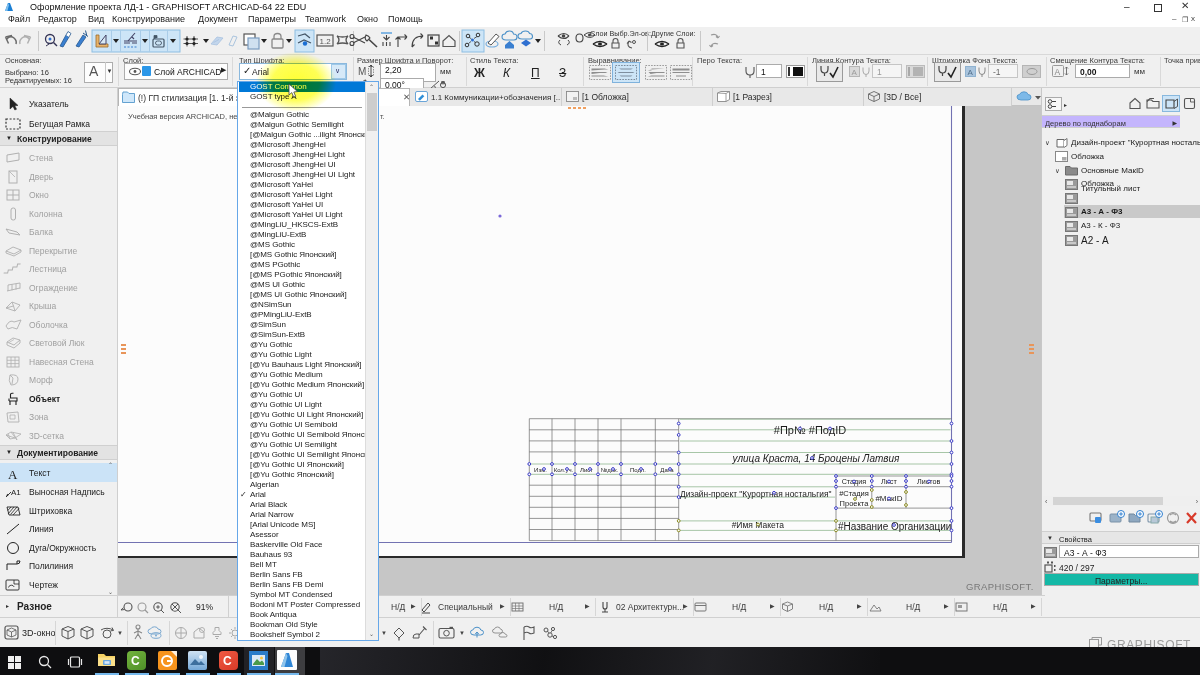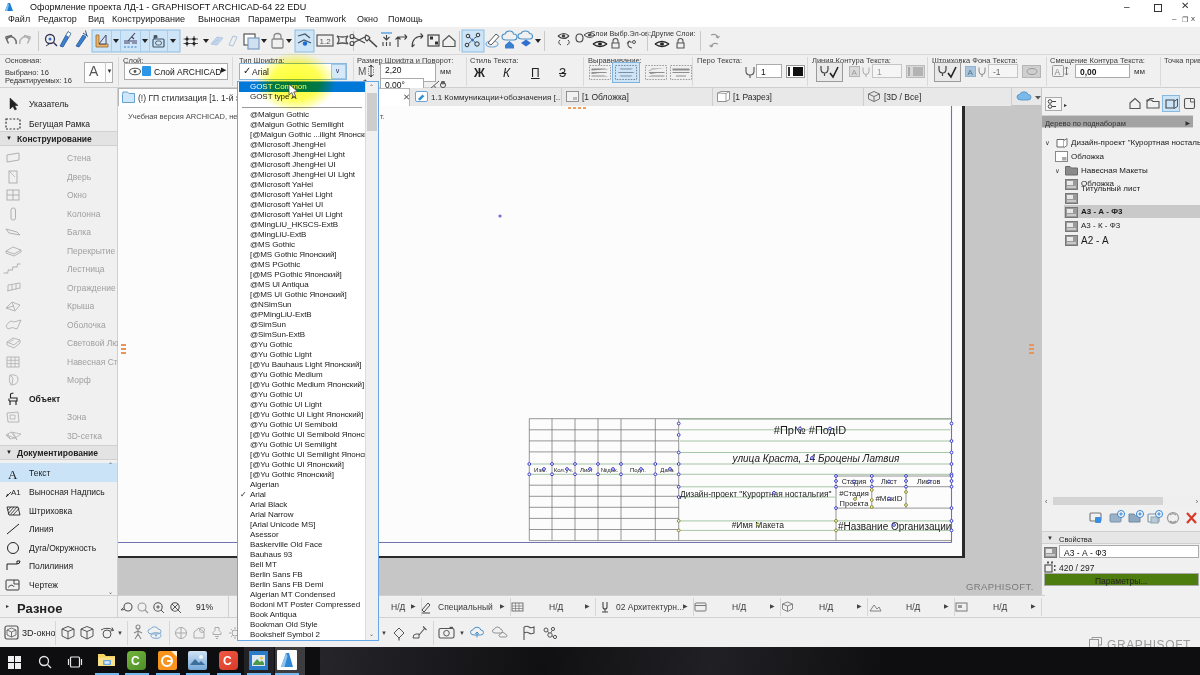--- a/index.html
+++ b/index.html
@@ -11,21 +11,21 @@
 #toolbar{left:0;top:27px;width:1200px;height:28px;background:#f0f0f0;border-bottom:1px solid #d8d8d8;}
 #inforow{left:0;top:55px;width:1200px;height:33px;background:#f0f0f0;border-bottom:1px solid #cfcfcf;}
 .glabel{position:absolute;top:1px;font-size:7.5px;color:#3c3c3c;white-space:nowrap;}
 .gdiv{position:absolute;top:2px;height:29px;width:1px;background:#d9d9d9;}
 #tabbar{left:0;top:88px;width:1200px;height:18px;background:#e8e8e8;}
 .tab{position:absolute;top:0;height:18px;font-size:8.5px;color:#2a2a2a;background:#e8e8e8;border-right:1px solid #cfcfcf;white-space:nowrap;overflow:hidden;}
 #toolbox{left:0;top:88px;width:118px;height:507px;background:#f0f0f0;border-right:1px solid #cfcfcf;}
 .tbrow{position:absolute;left:0;width:117px;height:19px;font-size:8.5px;white-space:nowrap;}
 .tbrow span.lbl{position:absolute;left:29px;top:5px;}
 .tbhead{position:absolute;left:0;width:117px;height:15px;background:#e3e3e3;border-top:1px solid #d0d0d0;border-bottom:1px solid #d0d0d0;font-size:8.5px;font-weight:bold;color:#222;}
-.gray{color:#a0a0a0;margin-left:38px;}
+.gray{color:#a0a0a0;}
 .blk{color:#1a1a1a;}
 #canvas{left:118px;top:106px;width:927px;height:489px;background:#c6c6c6;}
 #page{position:absolute;left:0;top:0;width:845px;height:450px;background:#fcfcfc;}
 #pageborder{position:absolute;left:843.5px;top:0;width:3px;height:452px;background:#2a2a2a;}
 #pagebottom{position:absolute;left:0;top:449.5px;width:846px;height:2.5px;background:#2a2a2a;}
 #navpanel{left:1041px;top:88px;width:159px;height:529px;background:#f0f0f0;border-left:1px solid #c8c8c8;}
 #statusrow1{left:0;top:595px;width:1045px;height:22px;background:#f0f0f0;border-top:1px solid #d0d0d0;font-size:8.5px;color:#333;}
 #statusrow2{left:0;top:617px;width:1200px;height:30px;background:#f0f0f0;border-top:1px solid #d0d0d0;font-size:8.5px;color:#333;}
 #taskbar{left:0;top:647px;width:1200px;height:28px;background:#0e0e10;}
 .fld{position:absolute;background:#fff;border:1px solid #ababab;font-size:8.5px;color:#111;}
@@ -52,21 +52,21 @@
       <rect x="0.5" y="0.5" width="7" height="7" fill="none" stroke="#333" stroke-width="1"></rect>
     </svg>
   <span class="abs" style="left:1181px;top:0px;color:#333;font-size:10px;">✕</span>
 </div>
 
 <div class="abs" id="menubar">
   <span class="mi" style="left:8px">Файл</span>
   <span class="mi" style="left:38px">Редактор</span>
   <span class="mi" style="left:88px">Вид</span>
   <span class="mi" style="left:112px">Конструирование</span>
-  <span class="mi" style="left:198px">Выносная</span>
+  <span class="mi" style="left:198px">Документ</span>
   <span class="mi" style="left:248px">Параметры</span>
   <span class="mi" style="left:305px">Teamwork</span>
   <span class="mi" style="left:357px">Окно</span>
   <span class="mi" style="left:388px">Помощь</span>
   <span class="abs" style="left:1172px;top:1px;font-size:8px;color:#444">–</span>
   <span class="abs" style="left:1182px;top:3px;font-size:7px;color:#444">❐</span>
   <span class="abs" style="left:1191px;top:1px;font-size:8px;color:#444">x</span>
 </div>
 
 <div class="abs" id="toolbar"></div>
@@ -682,40 +682,40 @@
     </svg>
 <div class="abs" style="left:120px;top:7px;width:18px;height:17px;background:#cce4f7;border:1px solid #88b8de"></div>
 <svg style="left:122px;top:9px" width="15" height="13" viewBox="0 0 15 13">
       <path d="M2 3 L10 3 L10 11 L2 11 Z" fill="none" stroke="#444" stroke-width="1.1"></path>
       <path d="M10 4.5 L13.5 2 L13.5 9.5 L10 11.5" fill="none" stroke="#444" stroke-width="0.9"></path>
     </svg>
 <svg style="left:141px;top:9px" width="13" height="13" viewBox="0 0 13 13">
       <rect x="1.5" y="1.5" width="10" height="10" rx="1.5" fill="none" stroke="#555" stroke-width="1.1"></rect>
       <path d="M7.5 1.5 L7.5 5 L11.5 5" fill="none" stroke="#555" stroke-width="0.9"></path>
     </svg>
-<div class="abs" style="left:0px;top:27px;width:151px;height:13px;background:#a3a3a3;border-top:1px solid #cfcfcf;border-bottom:1px solid #cfcfcf;">
+<div class="abs" style="left:0px;top:27px;width:138px;height:13px;background:#c4b5fd;border-top:1px solid #cfcfcf;border-bottom:1px solid #cfcfcf;">
       <span style="position:absolute;left:3px;top:2.5px;font-size:7.5px;color:#333">Дерево по поднаборам</span>
       <span style="position:absolute;right:3px;top:3px;font-size:6px;color:#333">▶</span>
     </div>
 <span class="abs" style="left:3px;top:51px;font-size:6.5px;color:#333">∨</span>
 <svg style="left:13px;top:49px" width="13" height="12" viewBox="0 0 13 12">
       <path d="M2 2.5 L9 2.5 L9 10 L2 10 Z" fill="#fff" stroke="#666" stroke-width="1"></path>
       <path d="M9 3.5 L12 1.5 L12 8.5 L9 10.5" fill="#fff" stroke="#666" stroke-width="0.9"></path>
     </svg>
 <span class="abs" style="left:29px;top:50px;font-size:8px;font-weight:normal;color:#1a1a1a;white-space:nowrap">Дизайн-проект "Курортная ностальгия</span>
 <svg style="left:13px;top:63.0px" width="13" height="11" viewBox="0 0 13 11">
       <rect x="0.5" y="0.5" width="12" height="10" fill="#fff" stroke="#888"></rect>
       <rect x="7" y="6" width="4.5" height="3.5" fill="#aaa"></rect>
     </svg>
 <span class="abs" style="left:29px;top:63.5px;font-size:8px;font-weight:normal;color:#1a1a1a;white-space:nowrap">Обложка</span>
 <span class="abs" style="left:13px;top:78.5px;font-size:6.5px;color:#333">∨</span>
 <svg style="left:23px;top:77.0px" width="13" height="11" viewBox="0 0 13 11">
       <path d="M0.5 1.5 L5 1.5 L6.5 3 L12.5 3 L12.5 10 L0.5 10 Z" fill="#8a8a8a" stroke="#6a6a6a"></path>
     </svg>
-<span class="abs" style="left:39px;top:77.5px;font-size:8px;font-weight:normal;color:#1a1a1a;white-space:nowrap">Навесная Макеты</span>
+<span class="abs" style="left:39px;top:77.5px;font-size:8px;font-weight:normal;color:#1a1a1a;white-space:nowrap">Основные МакID</span>
 <svg style="left:23px;top:90.5px" width="13" height="11" viewBox="0 0 13 11">
       <rect x="0.5" y="0.5" width="12" height="10" fill="#9a9a9a" stroke="#777"></rect>
       <rect x="2" y="2" width="6" height="4" fill="#e8e8e8"></rect>
       <rect x="2" y="7" width="9" height="2" fill="#c9c9c9"></rect>
     </svg>
 <span class="abs" style="left:39px;top:91px;font-size:8px;font-weight:normal;color:#1a1a1a;white-space:nowrap">Обложка</span>
 <svg style="left:23px;top:104.5px" width="13" height="11" viewBox="0 0 13 11">
       <rect x="0.5" y="0.5" width="12" height="10" fill="#9a9a9a" stroke="#777"></rect>
       <rect x="2" y="2" width="6" height="4" fill="#e8e8e8"></rect>
       <rect x="2" y="7" width="9" height="2" fill="#c9c9c9"></rect>
@@ -773,28 +773,28 @@
     </svg>
 <div class="fld" style="left:17px;top:457px;width:140px;height:13px;padding:1.5px 0 0 4px;">А3 - А - Ф3</div>
 <svg style="left:2px;top:473px" width="12" height="12" viewBox="0 0 12 12">
       <rect x="1" y="4" width="7" height="7" fill="none" stroke="#555" stroke-width="1.2"></rect>
       <rect x="3" y="0.5" width="2" height="2" fill="#555"></rect>
       <rect x="7" y="0.5" width="2" height="2" fill="#555"></rect>
       <rect x="10" y="4" width="1.5" height="2" fill="#555"></rect>
       <rect x="10" y="8" width="1.5" height="2" fill="#555"></rect>
     </svg>
 <span class="abs" style="left:17px;top:475px;font-size:8.5px;color:#222">420 / 297</span>
-<div class="abs" style="left:2px;top:485px;width:155px;height:13px;background:#4d7c0f;border:1px solid #ababab;">
+<div class="abs" style="left:2px;top:485px;width:155px;height:13px;background:#14b8a6;border:1px solid #ababab;">
       <span style="position:absolute;left:50px;top:2px;font-size:8.5px;color:#222">Параметры...</span>
     </div>
   </div>
 
 <div class="abs" id="statusrow1">
     <span class="abs" style="left:6px;top:6px;font-size:6px;color:#333">▸</span>
-<span class="abs" style="left:17px;top:5px;font-size:13px;font-weight:bold;color:#222">Разное</span>
+<span class="abs" style="left:17px;top:5px;font-size:10px;font-weight:bold;color:#222">Разное</span>
 <div class="abs" style="left:117px;top:0px;width:1px;height:22px;background:#d0d0d0"></div>
 <svg style="left:120px;top:4px" width="62" height="14" viewBox="0 0 62 14">
       <circle cx="8" cy="7" r="4" fill="none" stroke="#555" stroke-width="1.1"></circle>
       <path d="M1 10 L4.5 9.5 M1 10 L3.3 7.6" stroke="#555" fill="none"></path>
       <circle cx="22" cy="7" r="4" fill="none" stroke="#999" stroke-width="1.1"></circle>
       <path d="M25 10 L28 13" stroke="#999" stroke-width="1.2"></path>
       <circle cx="38" cy="7" r="4.2" fill="none" stroke="#555" stroke-width="1.1"></circle>
       <path d="M36.2 7 H39.8 M38 5.2 V8.8 M41 10 L44 13" stroke="#555" stroke-width="1"></path>
       <circle cx="55" cy="7" r="4.2" fill="none" stroke="#555" stroke-width="1.1"></circle>
       <path d="M52 4 L58 10 M58 4 L52 10 M58 10 L61 13" stroke="#555" stroke-width="1"></path>
@@ -1010,21 +1010,21 @@
 <div class="ddrow" style="top:98.0px">@Microsoft YaHei</div>
 <div class="ddrow" style="top:108.0px">@Microsoft YaHei Light</div>
 <div class="ddrow" style="top:118.0px">@Microsoft YaHei UI</div>
 <div class="ddrow" style="top:128.0px">@Microsoft YaHei UI Light</div>
 <div class="ddrow" style="top:138.0px">@MingLiU_HKSCS-ExtB</div>
 <div class="ddrow" style="top:148.0px">@MingLiU-ExtB</div>
 <div class="ddrow" style="top:158.0px">@MS Gothic</div>
 <div class="ddrow" style="top:168.0px">[@MS Gothic Японский]</div>
 <div class="ddrow" style="top:178.0px">@MS PGothic</div>
 <div class="ddrow" style="top:188.0px">[@MS PGothic Японский]</div>
-<div class="ddrow" style="top:198.0px">@MS UI Antiqua</div>
+<div class="ddrow" style="top:198.0px">@MS UI Gothic</div>
 <div class="ddrow" style="top:208.0px">[@MS UI Gothic Японский]</div>
 <div class="ddrow" style="top:218.0px">@NSimSun</div>
 <div class="ddrow" style="top:228.0px">@PMingLiU-ExtB</div>
 <div class="ddrow" style="top:238.0px">@SimSun</div>
 <div class="ddrow" style="top:248.0px">@SimSun-ExtB</div>
 <div class="ddrow" style="top:258.0px">@Yu Gothic</div>
 <div class="ddrow" style="top:268.0px">@Yu Gothic Light</div>
 <div class="ddrow" style="top:278.0px">[@Yu Bauhaus Light Японский]</div>
 <div class="ddrow" style="top:288.0px">@Yu Gothic Medium</div>
 <div class="ddrow" style="top:298.0px">[@Yu Gothic Medium Японский]</div>
@@ -1041,21 +1041,21 @@
 <div class="ddrow" style="top:408.0px"><span style="position:absolute;left:1px;top:0px;font-size:8px;">✓</span>Arial</div>
 <div class="ddrow" style="top:418.0px">Arial Black</div>
 <div class="ddrow" style="top:428.0px">Arial Narrow</div>
 <div class="ddrow" style="top:438.0px">[Arial Unicode MS]</div>
 <div class="ddrow" style="top:448.0px">Asessor</div>
 <div class="ddrow" style="top:458.0px">Baskerville Old Face</div>
 <div class="ddrow" style="top:468.0px">Bauhaus 93</div>
 <div class="ddrow" style="top:478.0px">Bell MT</div>
 <div class="ddrow" style="top:488.0px">Berlin Sans FB</div>
 <div class="ddrow" style="top:498.0px">Berlin Sans FB Demi</div>
-<div class="ddrow" style="top:508.0px">Algerian MT Condensed</div>
+<div class="ddrow" style="top:508.0px">Symbol MT Condensed</div>
 <div class="ddrow" style="top:518.0px">Bodoni MT Poster Compressed</div>
 <div class="ddrow" style="top:528.0px">Book Antiqua</div>
 <div class="ddrow" style="top:538.0px">Bookman Old Style</div>
 <div class="ddrow" style="top:548.0px">Bookshelf Symbol 2</div>
 <div id="ddscroll">
       <span style="position:absolute;left:3px;top:1px;font-size:6px;color:#555">⌃</span>
       <div style="position:absolute;left:1px;top:11px;width:10px;height:38px;background:#cdcdcd"></div>
       <span style="position:absolute;left:3px;top:548px;font-size:6px;color:#555">⌄</span>
     </div>
   </div>

